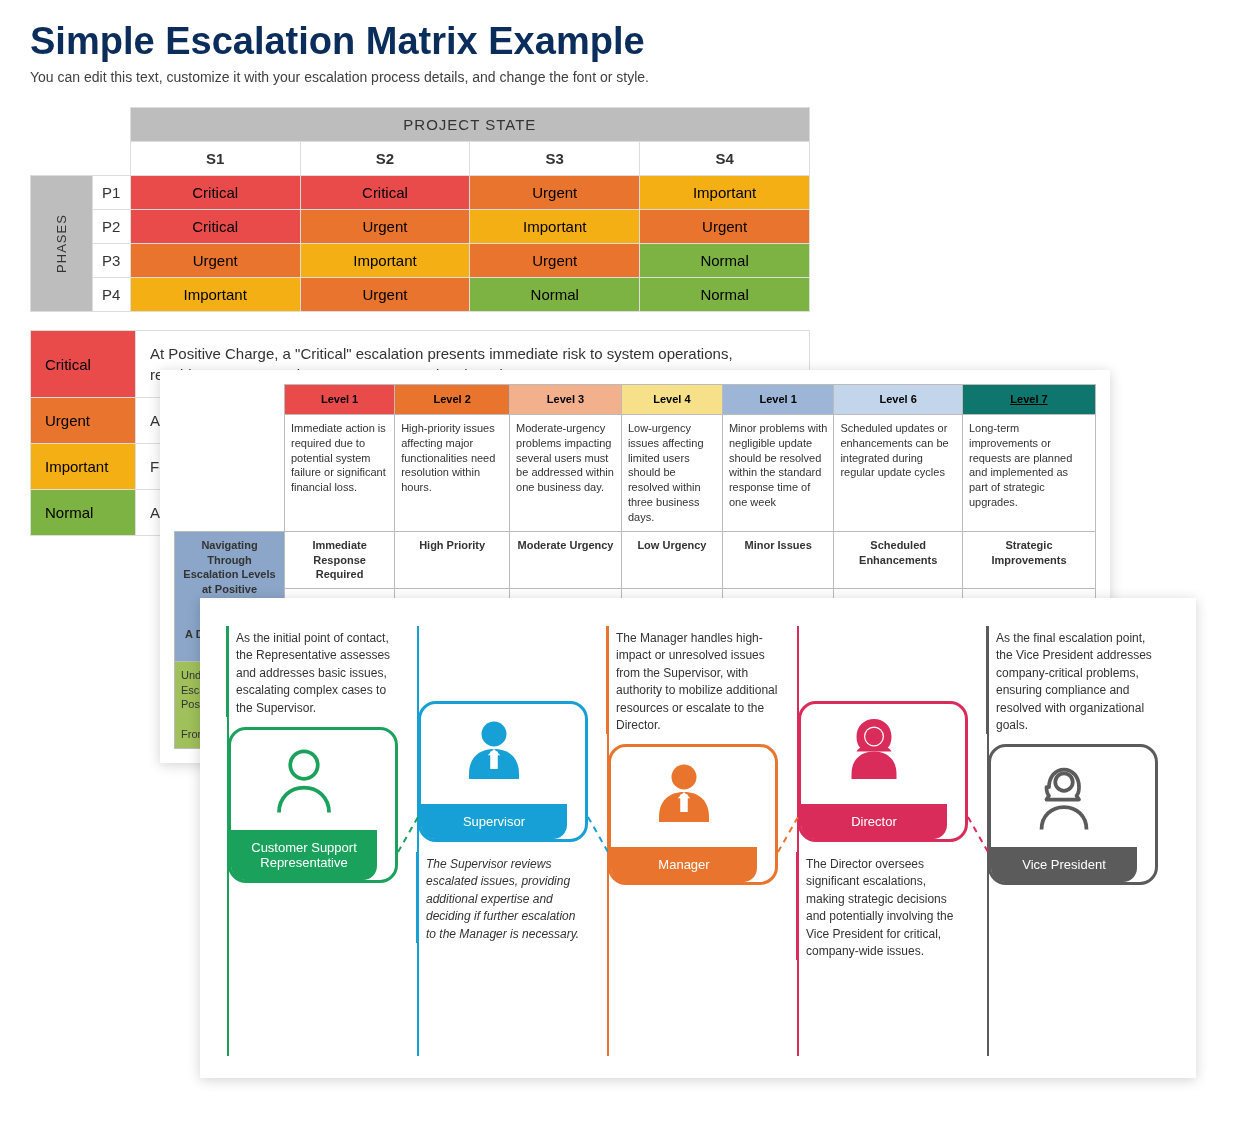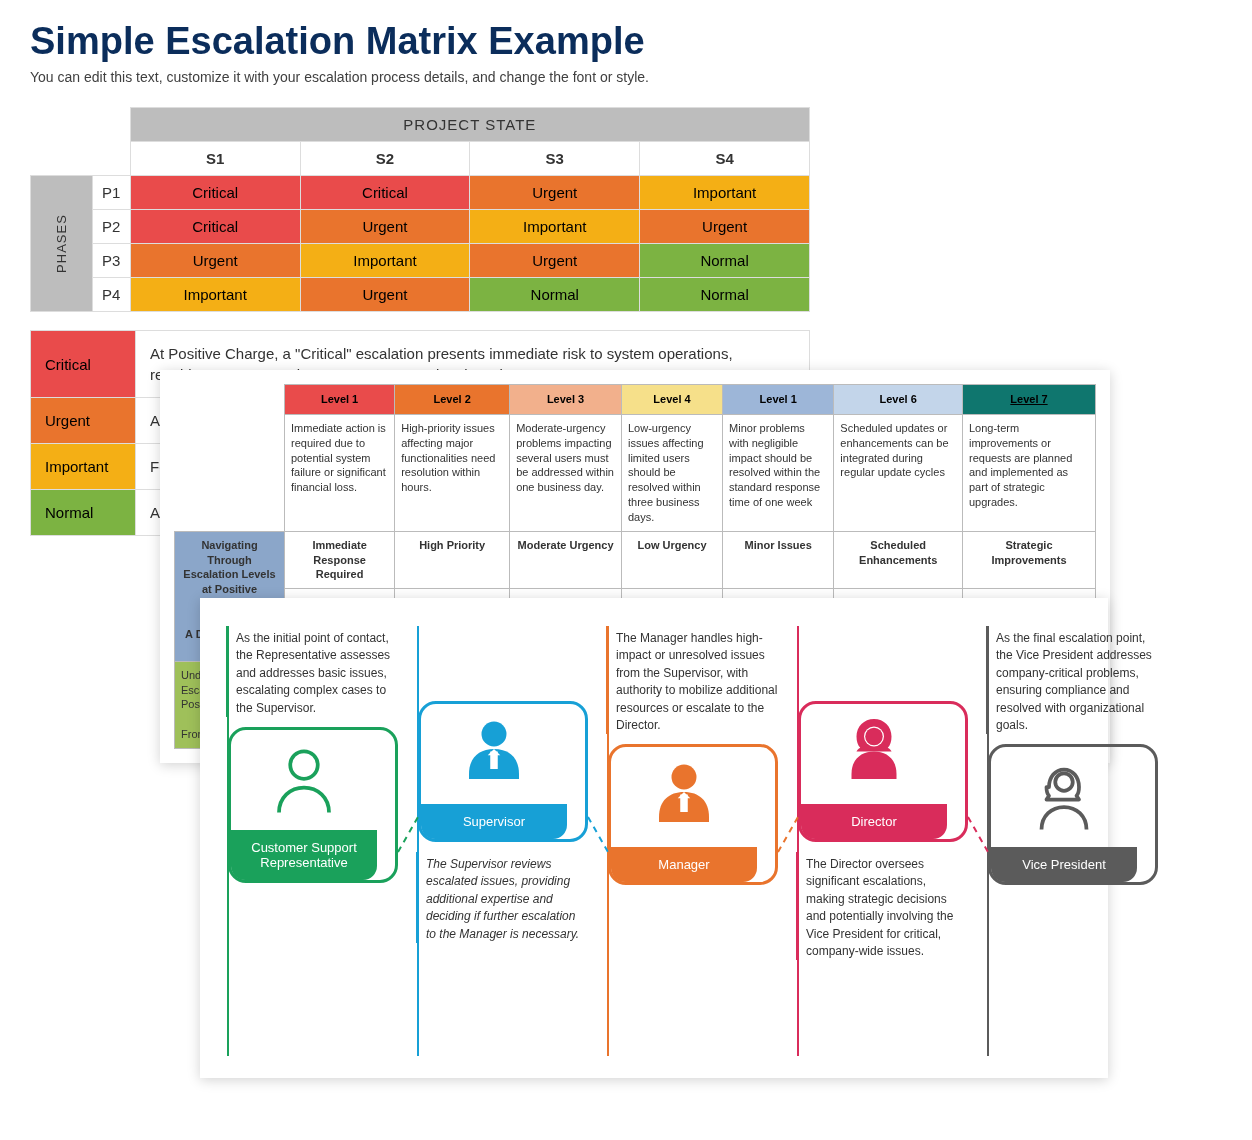--- a/index.html
+++ b/index.html
@@ -113,21 +113,21 @@
   .lvl7 { background: #0f766e; text-decoration: underline; }
   .side-blue { background: #8ba6c9; text-align: center; width: 110px; font-size: 11px; }
   .side-green{ background: #9fc05a; text-align: center; width: 110px; font-size: 11px; }
   .subhead-row td { font-weight: bold; text-align: center; border-bottom: 1px dotted #999; }
 
   
   .layer3 {
     position: absolute;
     top: 598px;
     left: 200px;
-    width: 908px;
+    width: 996px;
     height: 480px;
     padding: 18px 18px;
     z-index: 3;
   }
   .flow {
     position: relative;
     width: 100%;
     height: 100%;
   }
   .role {
@@ -257,21 +257,21 @@
           <th class="lvl5">Level 1</th>
           <th class="lvl6">Level 6</th>
           <th class="lvl7">Level 7</th>
         </tr>
         <tr>
           <td class="blank" style="border:none"></td>
           <td>Immediate action is required due to potential system failure or significant financial loss.</td>
           <td>High-priority issues affecting major functionalities need resolution within hours.</td>
           <td>Moderate-urgency problems impacting several users must be addressed within one business day.</td>
           <td>Low-urgency issues affecting limited users should be resolved within three business days.</td>
-          <td>Minor problems with negligible impact should be resolved within the standard response time of one week</td>
+          <td>Minor problems with negligible update should be resolved within the standard response time of one week</td>
           <td>Scheduled updates or enhancements can be integrated during regular update cycles</td>
           <td>Long-term improvements or requests are planned and implemented as part of strategic upgrades.</td>
         </tr>
         <tr class="subhead-row">
           <td class="side-blue" rowspan="2">Navigating Through Escalation Levels at Positive Charge:<br><br>A Detailed Matrix</td>
           <td>Immediate Response Required</td>
           <td>High Priority</td>
           <td>Moderate Urgency</td>
           <td>Low Urgency</td>
           <td>Minor Issues</td>

